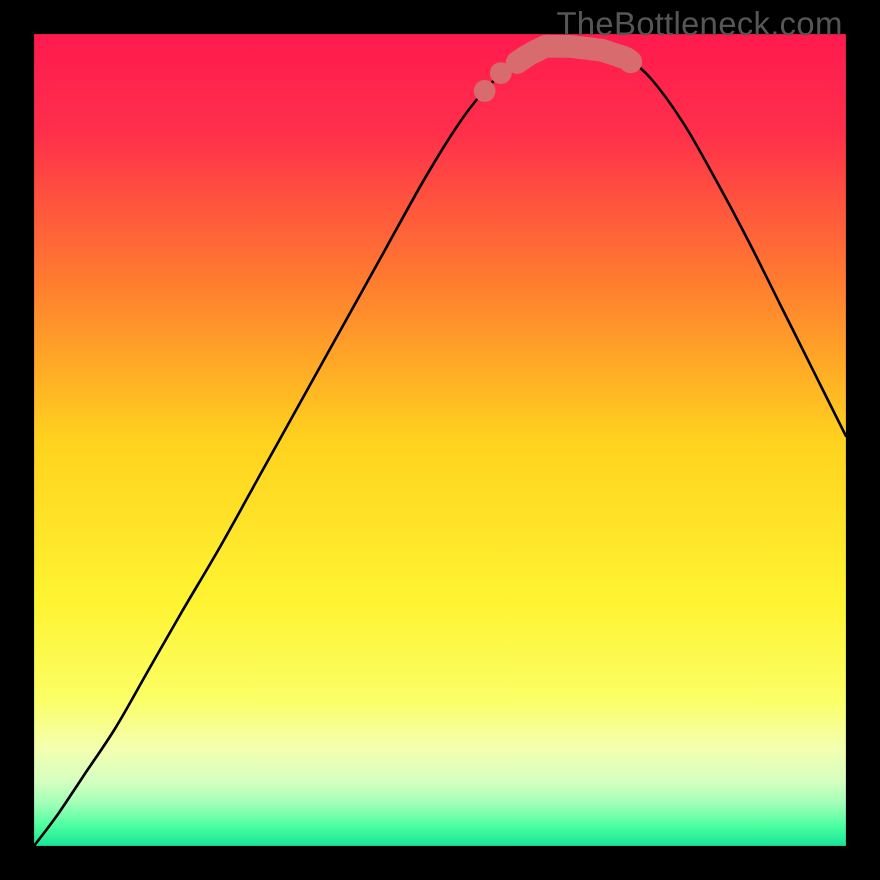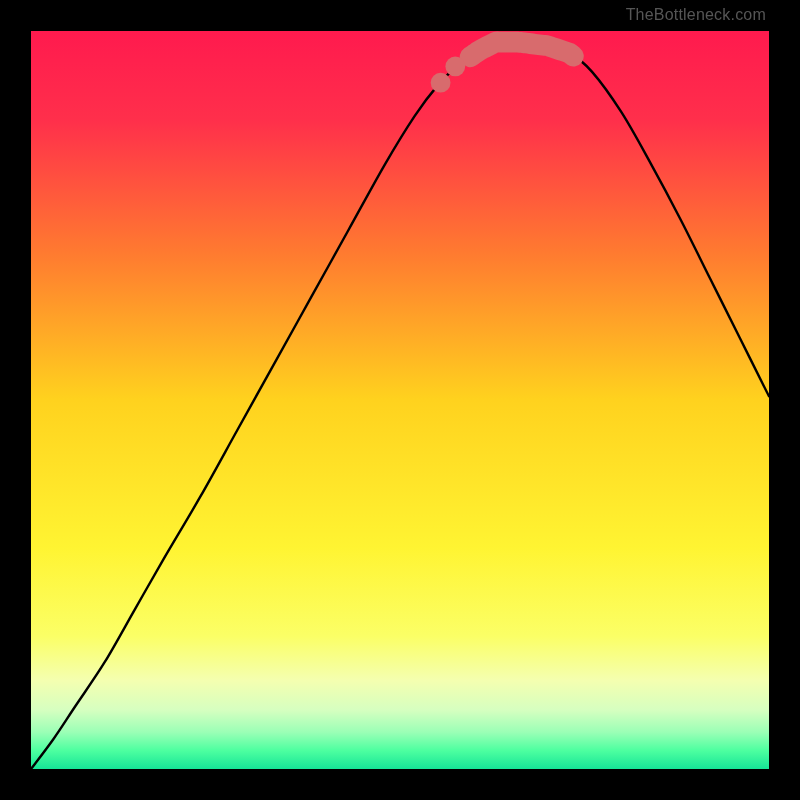--- a/index.html
+++ b/index.html
@@ -24,21 +24,21 @@
     top: 31px;
     width: 738px;
     height: 738px;
     overflow: hidden;
   }
   .watermark {
     position: absolute;
     top: 6px;
     right: 34px;
     font-family: Arial, Helvetica, sans-serif;
-    font-size: 16px;
+    font-size: 30px;
     font-weight: 500;
     color: #565656;
     letter-spacing: 0.2px;
   }
   svg { display: block; }
 </style>
 </head>
 <body>
 
 <div class="frame">

